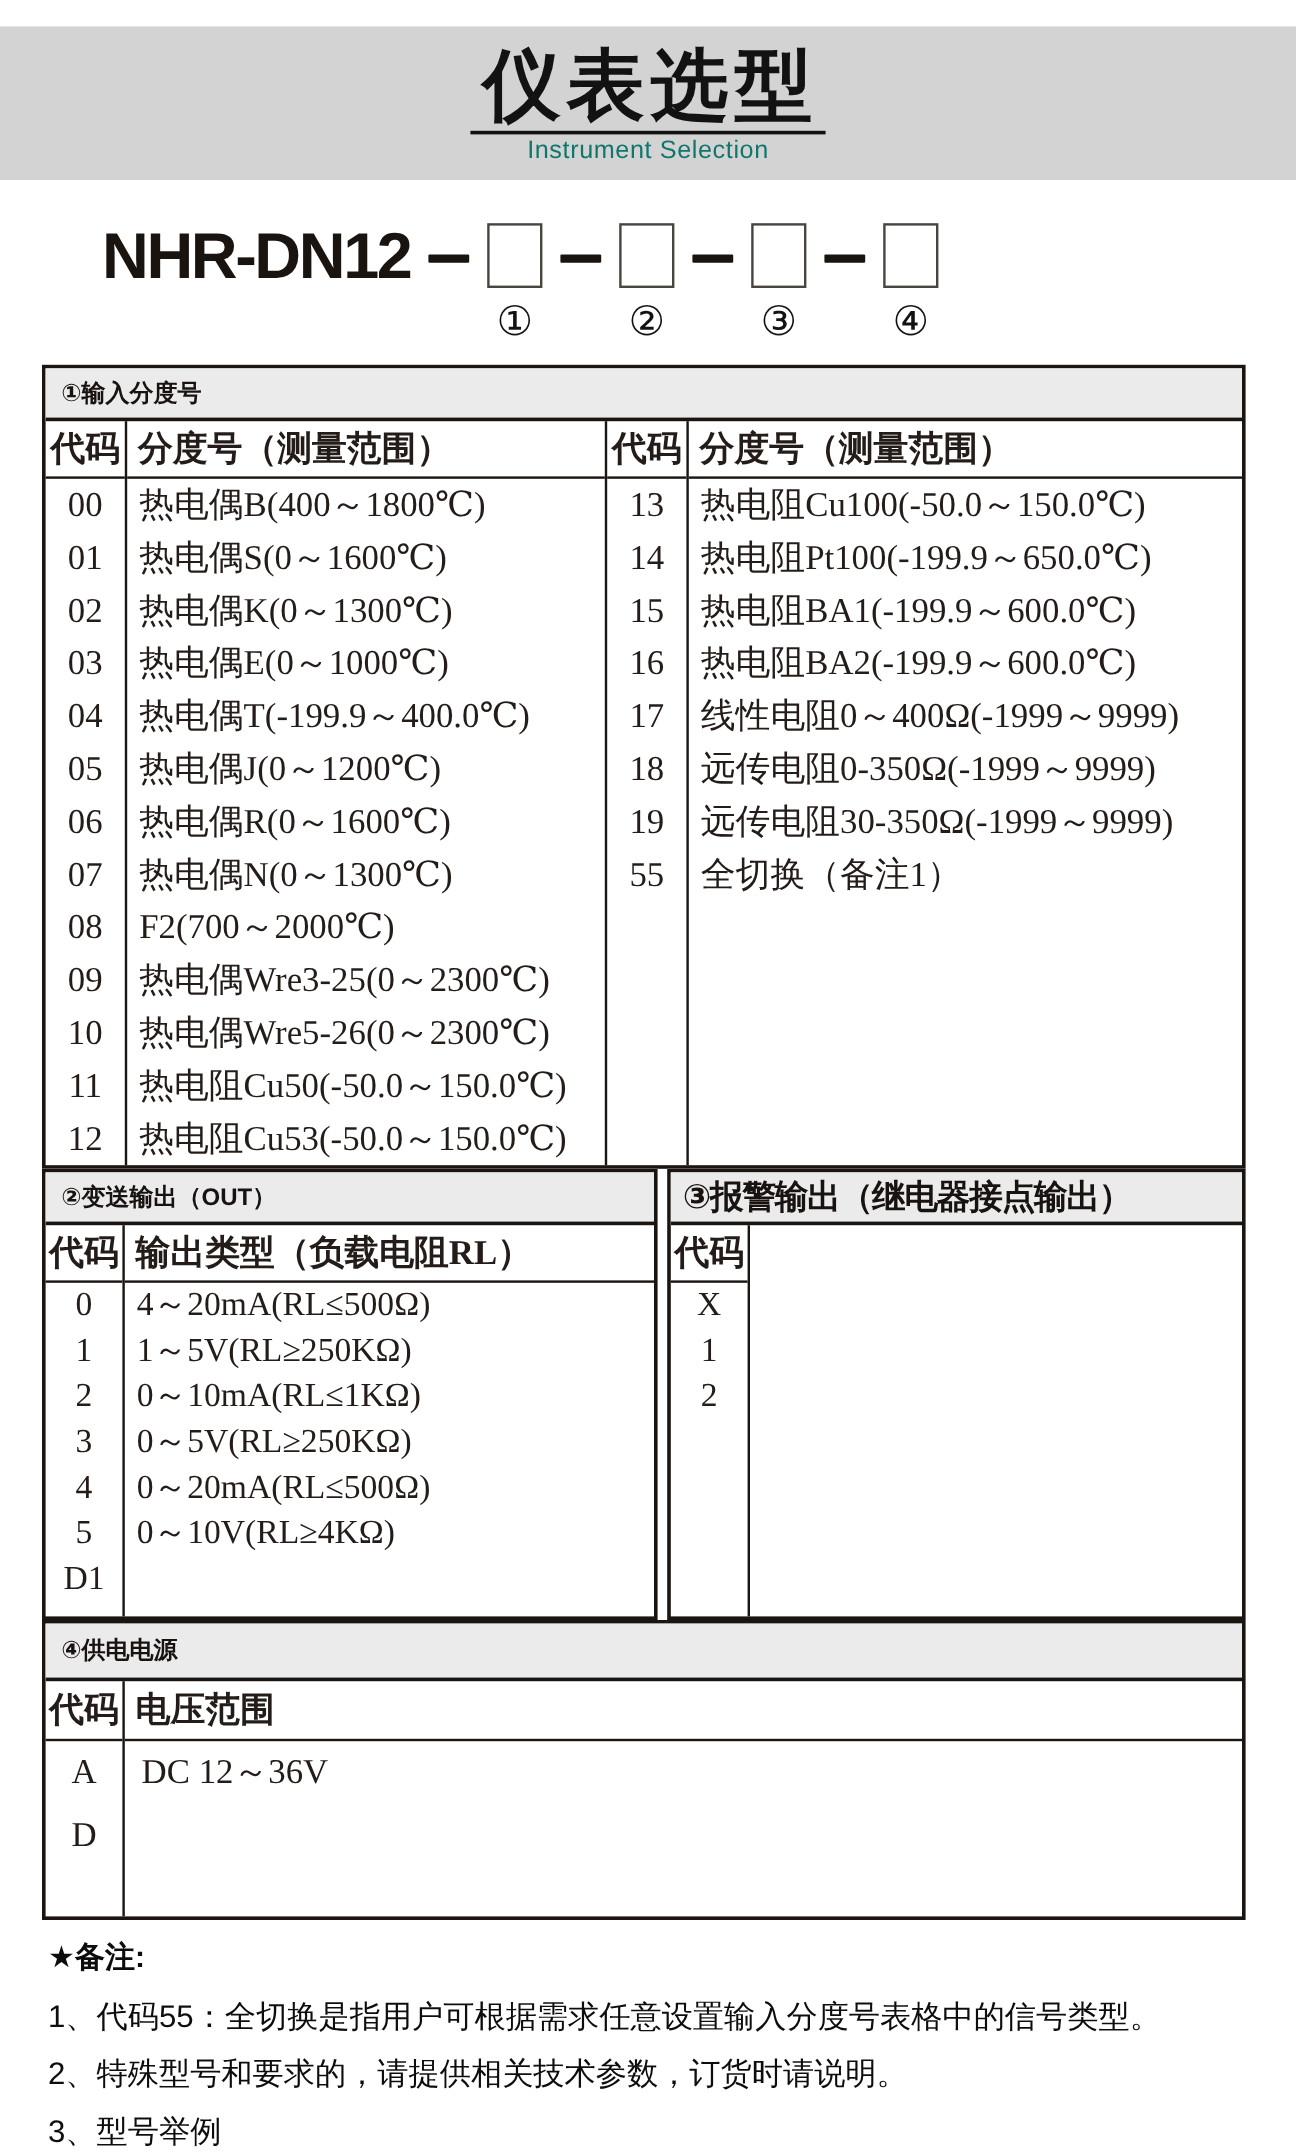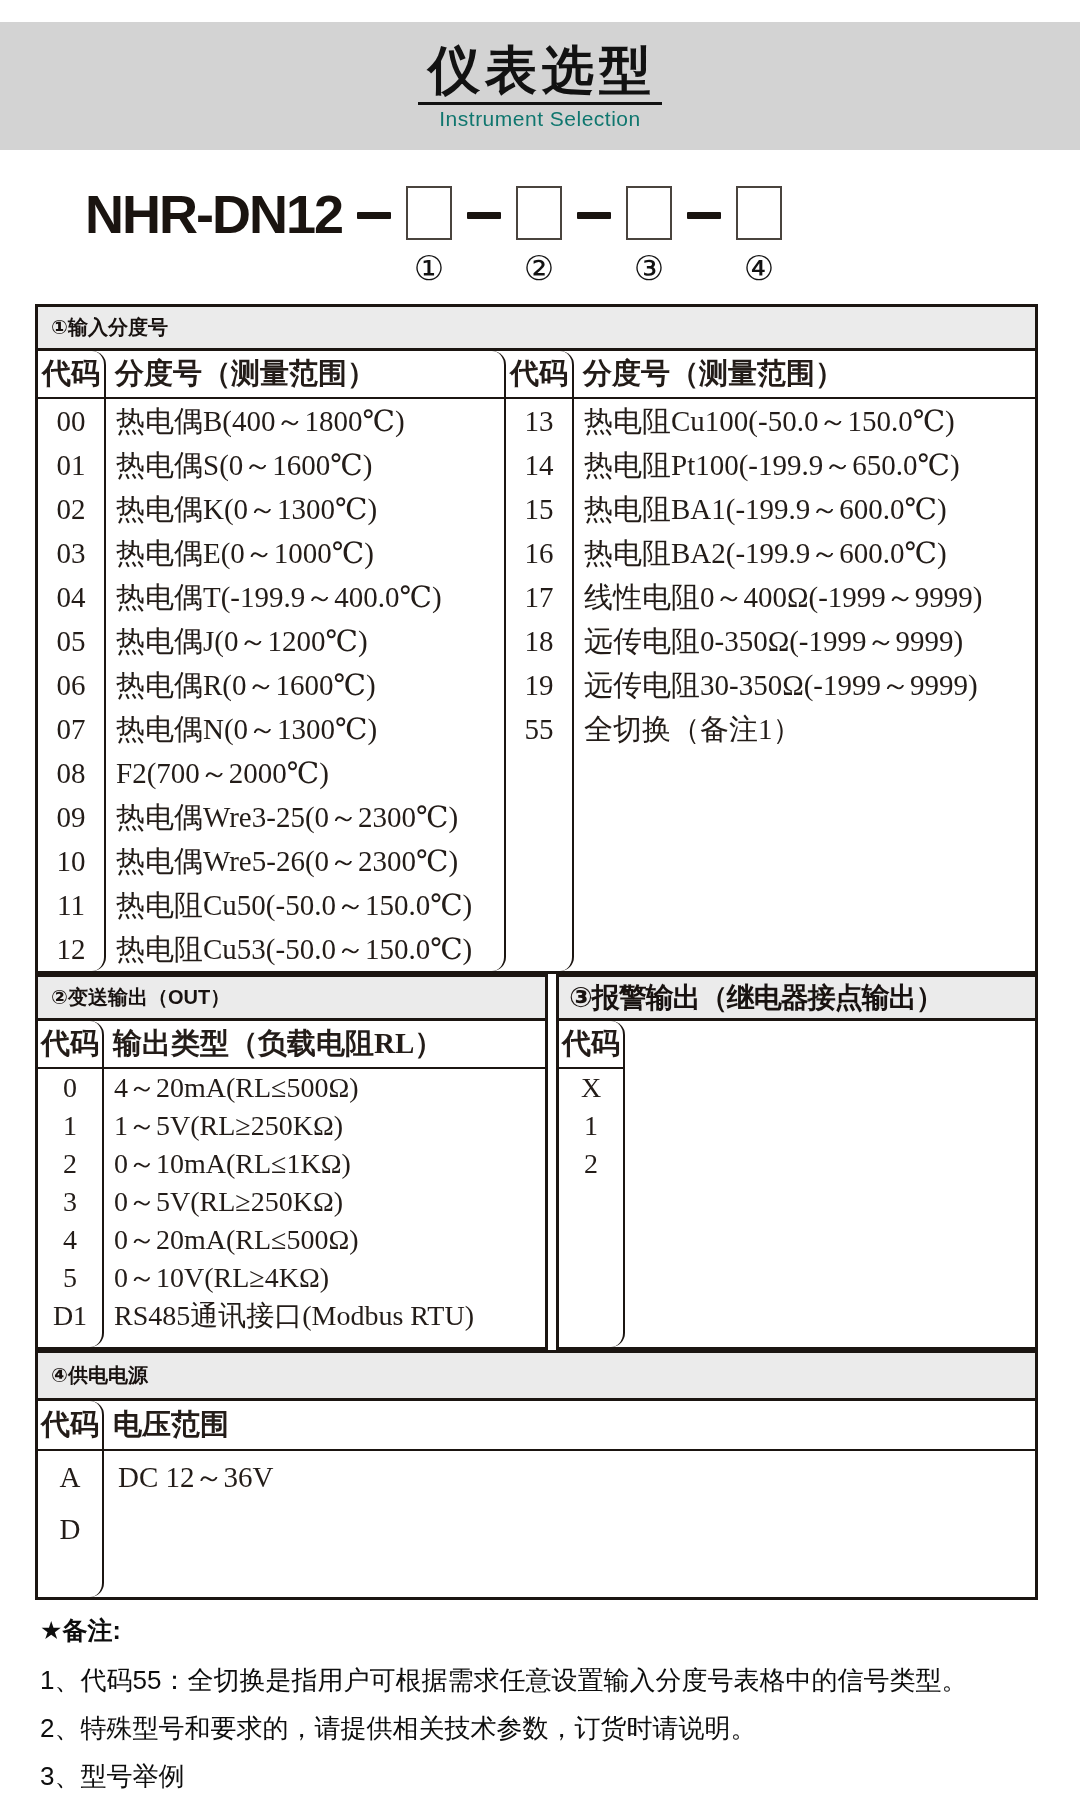--- a/index.html
+++ b/index.html
@@ -19,21 +19,21 @@
     overflow:hidden;
   }
   
   .banner{
     margin-top:22px;height:128px;width:100%;
     background:var(--banner);
     display:flex;flex-direction:column;align-items:center;justify-content:center;
   }
   .title-cn{
     font-family:"Liberation Sans","DejaVu Sans",sans-serif;
-    font-size:52px;font-weight:700;letter-spacing:5px;
+    font-size:65px;font-weight:700;letter-spacing:5px;
     color:#121212;
     border-bottom:3px solid #121212;
     padding:0 6px 1px 10px;
     line-height:1.15;
   }
   .title-en{
     font-family:"Liberation Sans","DejaVu Sans",sans-serif;
     font-size:21px;color:#0f766e;margin-top:2px;letter-spacing:0.5px;
   }
   
@@ -63,21 +63,21 @@
   .band{
     background:var(--band);
     border-bottom:3px solid var(--line);
     font-family:"Liberation Sans","DejaVu Sans",sans-serif;
     font-weight:700;font-size:20px;color:#181210;
     height:44px;display:flex;align-items:center;padding-left:13px;
     white-space:nowrap;
   }
   .tbody{display:flex;}
   .col{display:flex;flex-direction:column;}
-  .b-r{border-right:2px solid var(--line);border-radius:14px;}
+  .b-r{border-right:2px solid var(--line);}
   .hcell{
     height:48px;border-bottom:2px solid var(--line);
     font-weight:700;font-size:29px;
     display:flex;align-items:center;white-space:nowrap;
   }
   .hcell.ctr{justify-content:center;}
   .hcell.lft{padding-left:9px;}
   .cell{white-space:nowrap;}
   
   .t1{margin:14px 0 0 35px;width:1003px;}
@@ -225,21 +225,20 @@
           <div class="cell">D1</div>
         </div>
         <div class="col w-out">
           <div class="hcell lft">输出类型（负载电阻RL）</div>
           <div class="cell">4～20mA(RL≤500Ω)</div>
           <div class="cell">1～5V(RL≥250KΩ)</div>
           <div class="cell">0～10mA(RL≤1KΩ)</div>
           <div class="cell">0～5V(RL≥250KΩ)</div>
           <div class="cell">0～20mA(RL≤500Ω)</div>
           <div class="cell">0～10V(RL≥4KΩ)</div>
-          <div class="cell">RS485通讯接口(Modbus RTU)</div>
         </div>
       </div>
     </div>
     <div class="tbl t3">
       <div class="band">③报警输出（继电器接点输出）</div>
       <div class="tbody">
         <div class="col w-code2 b-r">
           <div class="hcell ctr">代码</div>
           <div class="cell">X</div>
           <div class="cell">1</div>

